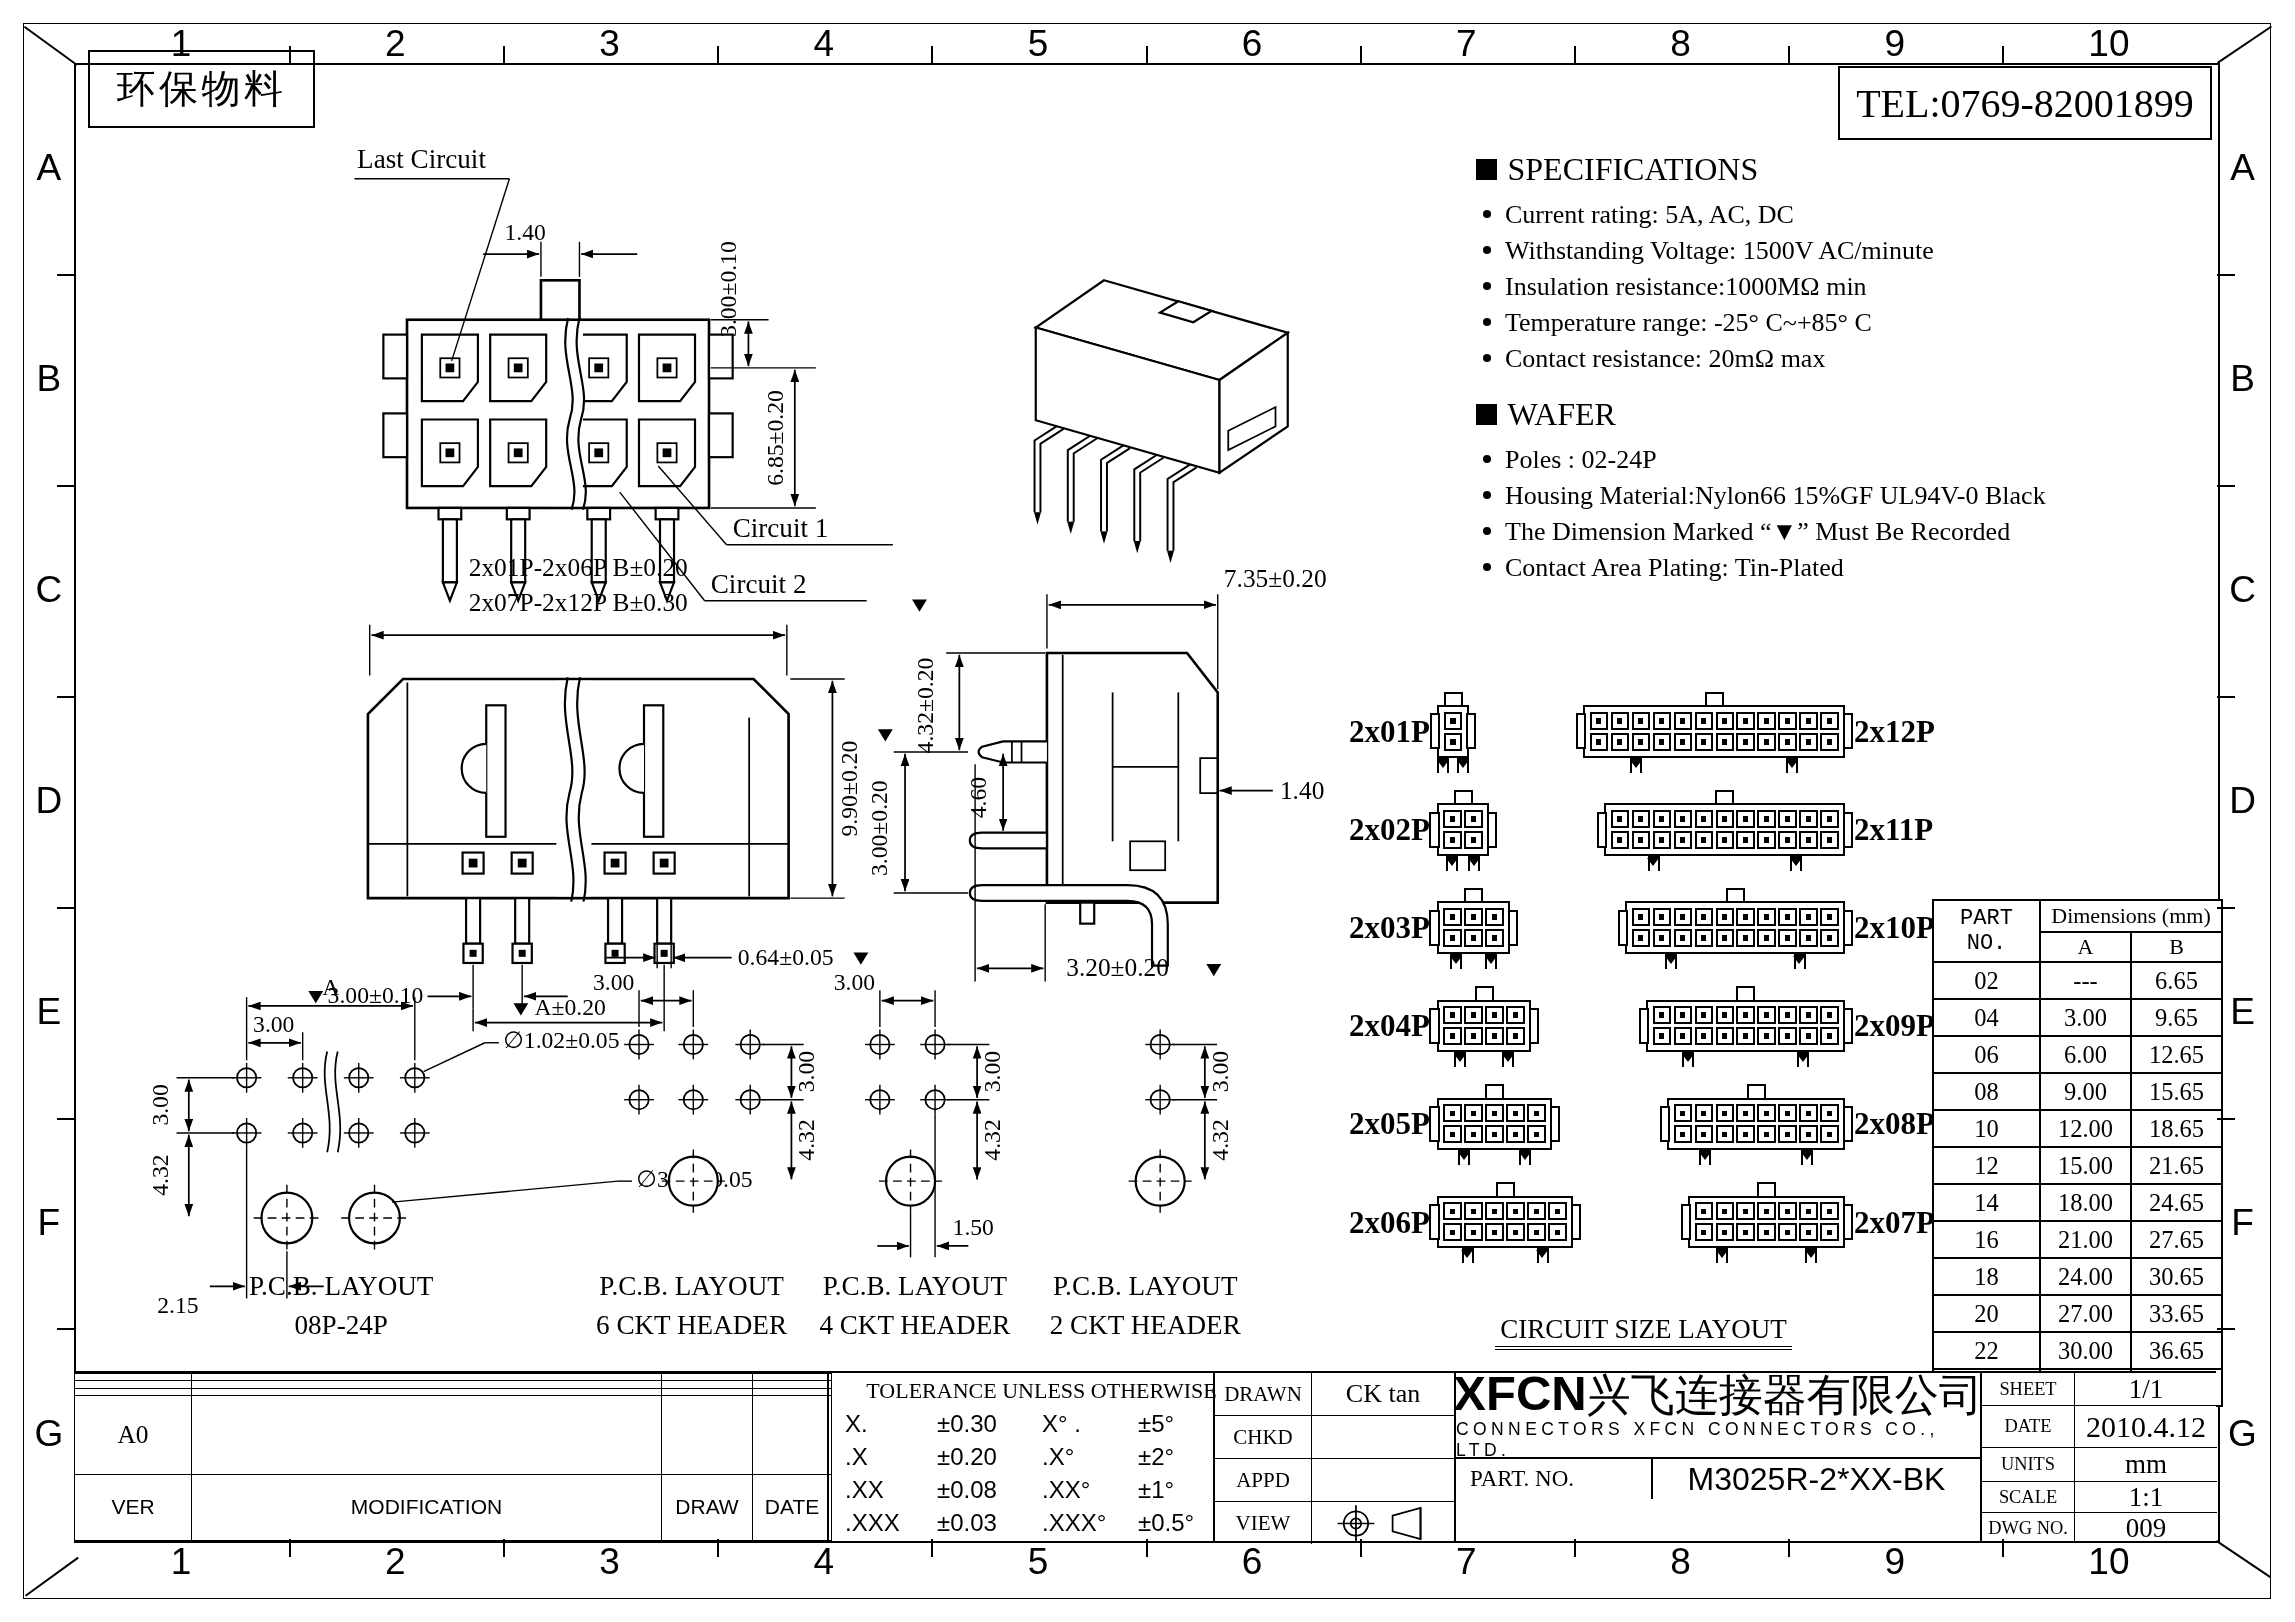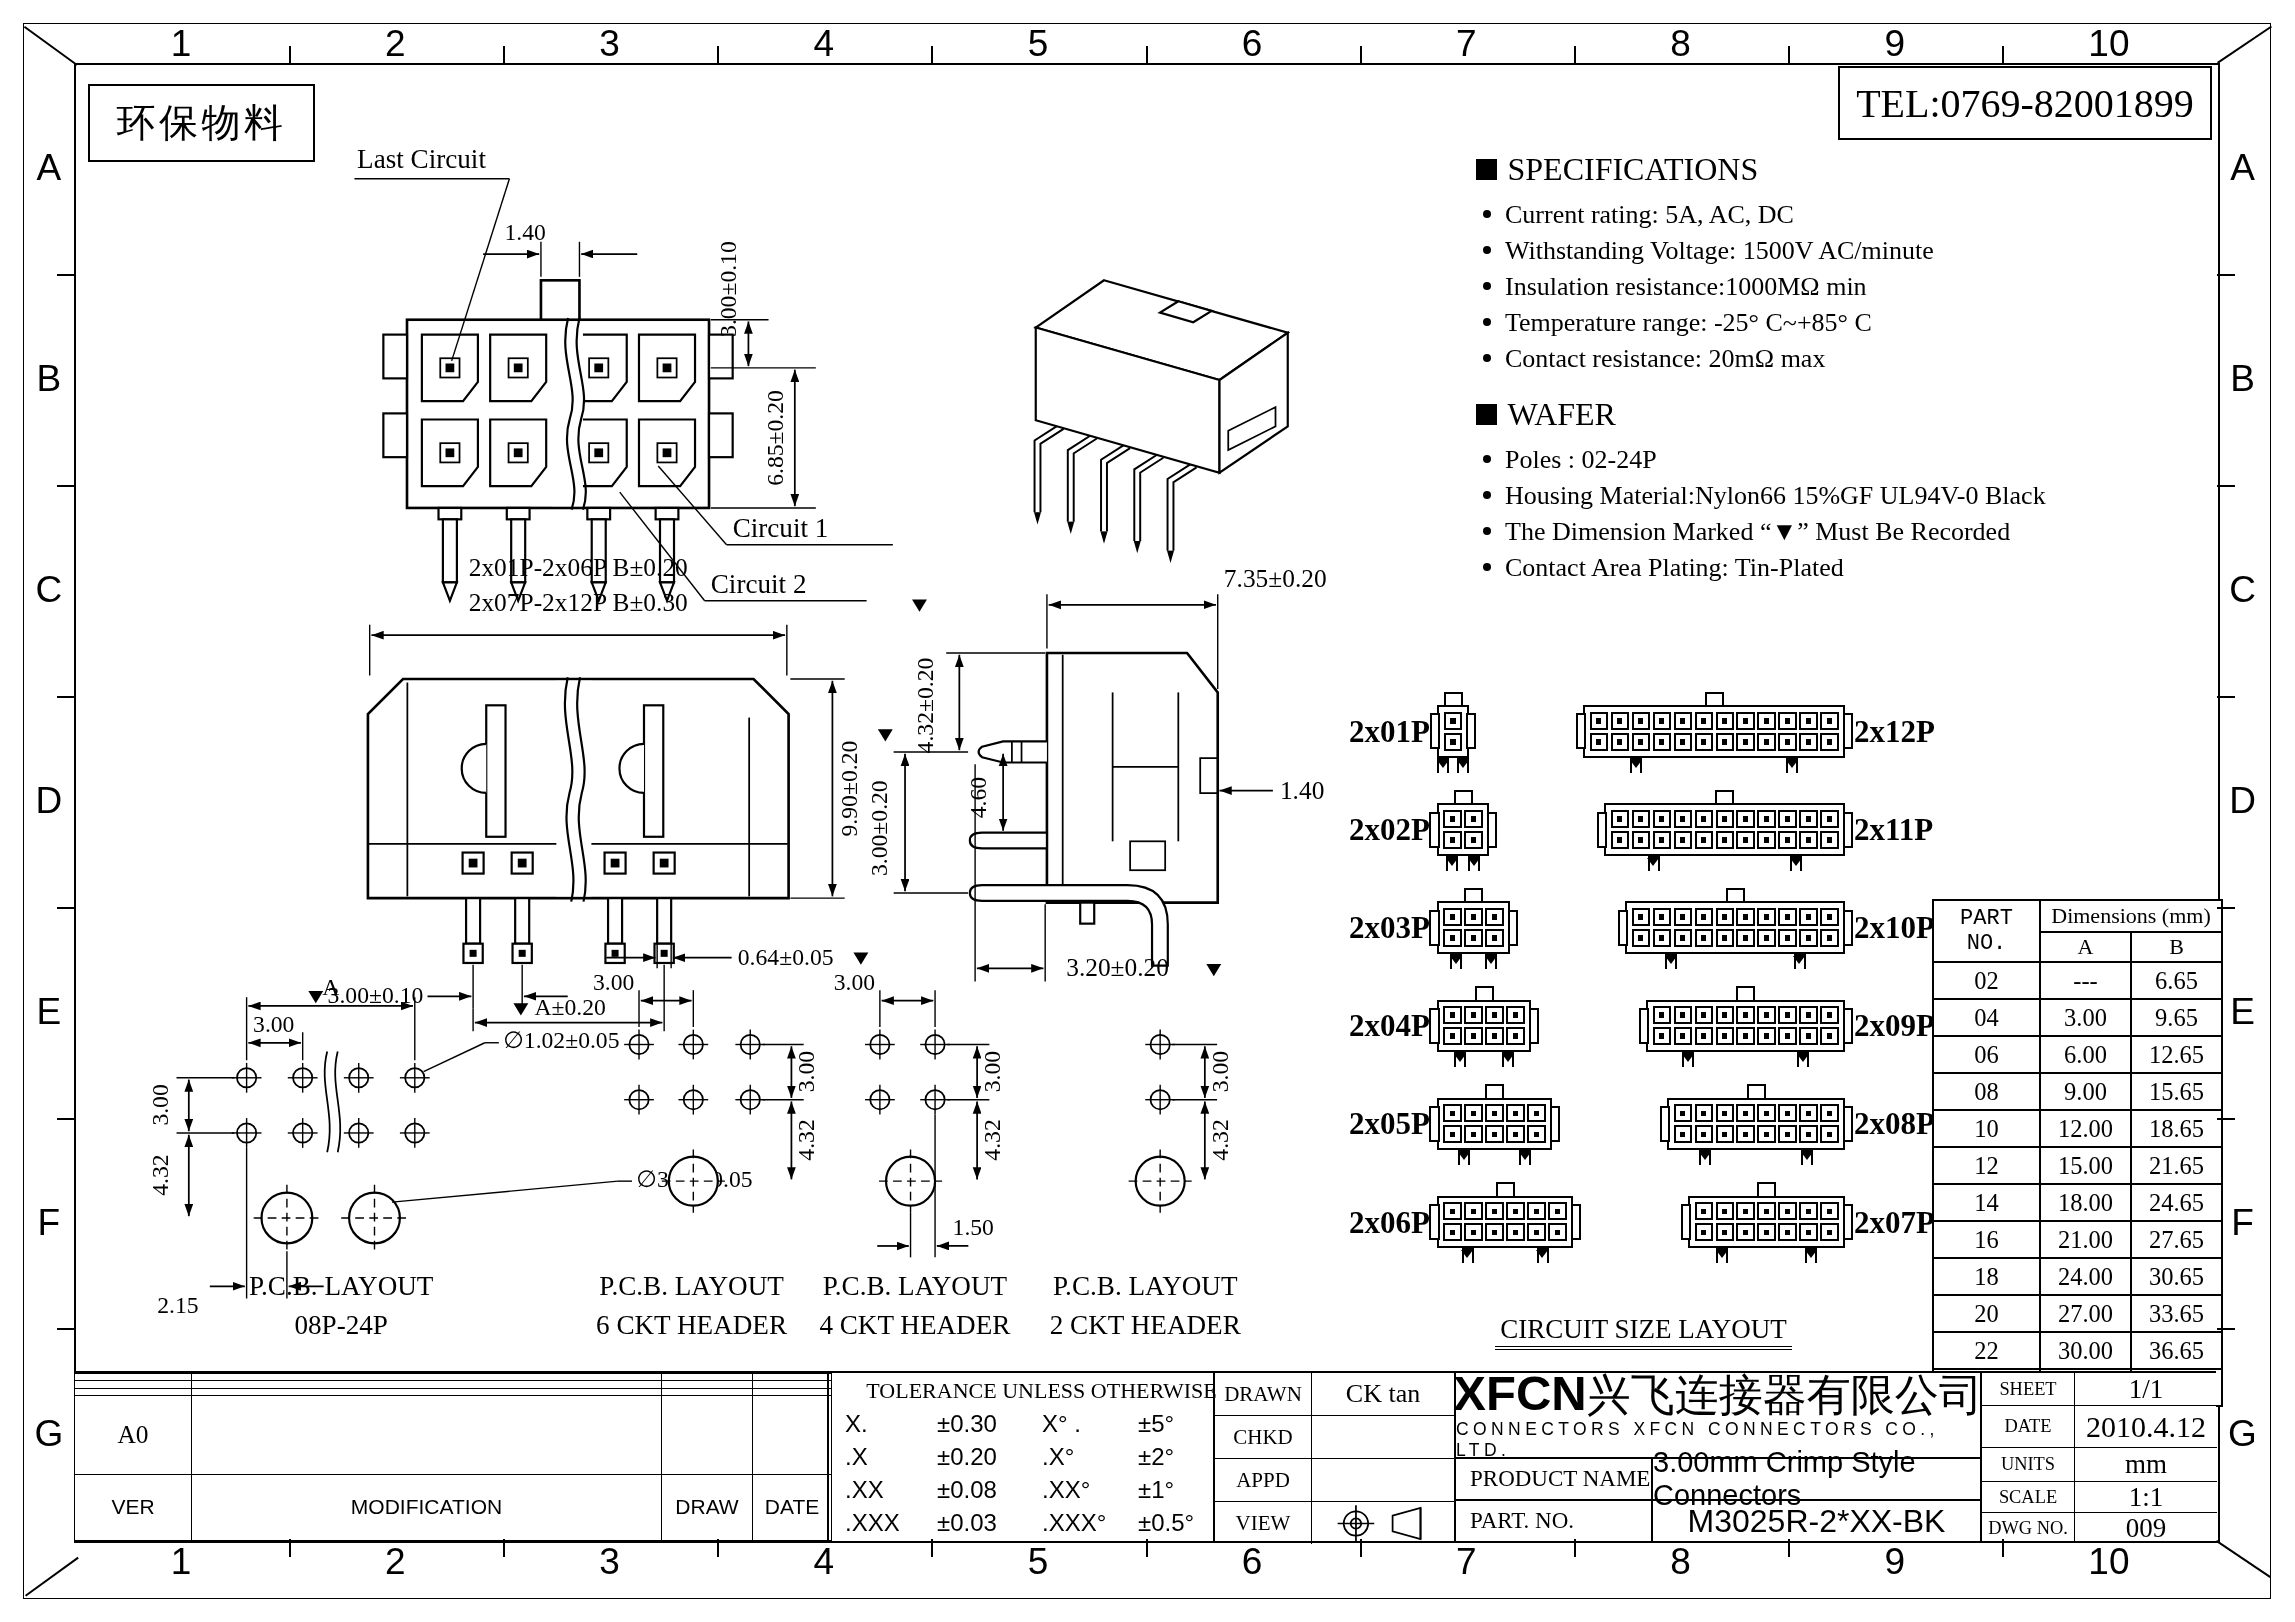--- a/index.html
+++ b/index.html
@@ -14,21 +14,21 @@
   .tick.h{width:17.5px;height:1.8px;}
   .corner{position:absolute;width:65px;height:1.8px;background:#000;transform-origin:0 0;}
   
   .mtop,.mbot{position:absolute;left:74px;width:2142px;height:39px;display:flex;}
   .mtop{top:24.5px;}  .mbot{top:1542px;}
   .mleft,.mright{position:absolute;top:63px;height:1476px;width:47px;display:flex;flex-direction:column;}
   .mleft{left:25.4px;} .mright{left:2219px;}
   .mcell{flex:1;display:flex;align-items:center;justify-content:center;
          font-family:"Liberation Sans",sans-serif;font-size:37px;}
   
-  .eco-box{left:88px;top:84px;width:223px;height:74px;border:2.6px solid #000;display:flex;align-items:center;justify-content:center;font-size:39px;letter-spacing:3.5px;}
+  .eco-box{left:88px;top:50px;width:223px;height:74px;border:2.6px solid #000;display:flex;align-items:center;justify-content:center;font-size:39px;letter-spacing:3.5px;}
   .tel-box{left:1838px;top:66px;width:370px;height:70px;border:2.6px solid #000;display:flex;align-items:center;justify-content:center;font-size:40px;}
   
   .spec{position:absolute;width:736px;}
   .sec-title{display:flex;align-items:center;gap:10.5px;font-size:32px;margin-bottom:8.8px;}
   .sqr{width:21px;height:21px;background:#000;display:inline-block;}
   .sec-list{list-style:none;margin:0;padding:0 0 0 7px;}
   .sec-list li{font-size:26px;line-height:36px;white-space:nowrap;}
   .sec-list li::before{content:'';display:inline-block;width:8px;height:8px;border-radius:50%;background:#000;margin:0 14px 4.4px 0;}
   
   .circuit-rows{position:absolute;left:1349px;top:692px;width:589px;}
@@ -1437,24 +1437,20 @@
         </div>
       </div>
     </div>
 
     <div class="blk comp">
       <div class="logo">
         <div class="logo-l1"><b>XFCN</b><span>兴飞连接器有限公司</span></div>
         <div class="logo-l2">CONNECTORS XFCN CONNECTORS CO., LTD.</div>
       </div>
       <div class="comp-row">
-        <div class="comp-l">PRODUCT NAME</div>
-        <div class="comp-v">3.00mm Crimp Style Connectors</div>
-      </div>
-      <div class="comp-row">
         <div class="comp-l">PART. NO.</div>
         <div class="comp-v" style="font-size:32px">M3025R-2*XX-BK</div>
       </div>
     </div>
 
     <div class="blk info">
       <div class="info-row h36">
         <div class="info-l">SHEET</div>
         <div class="info-v">1/1</div>
       </div>

